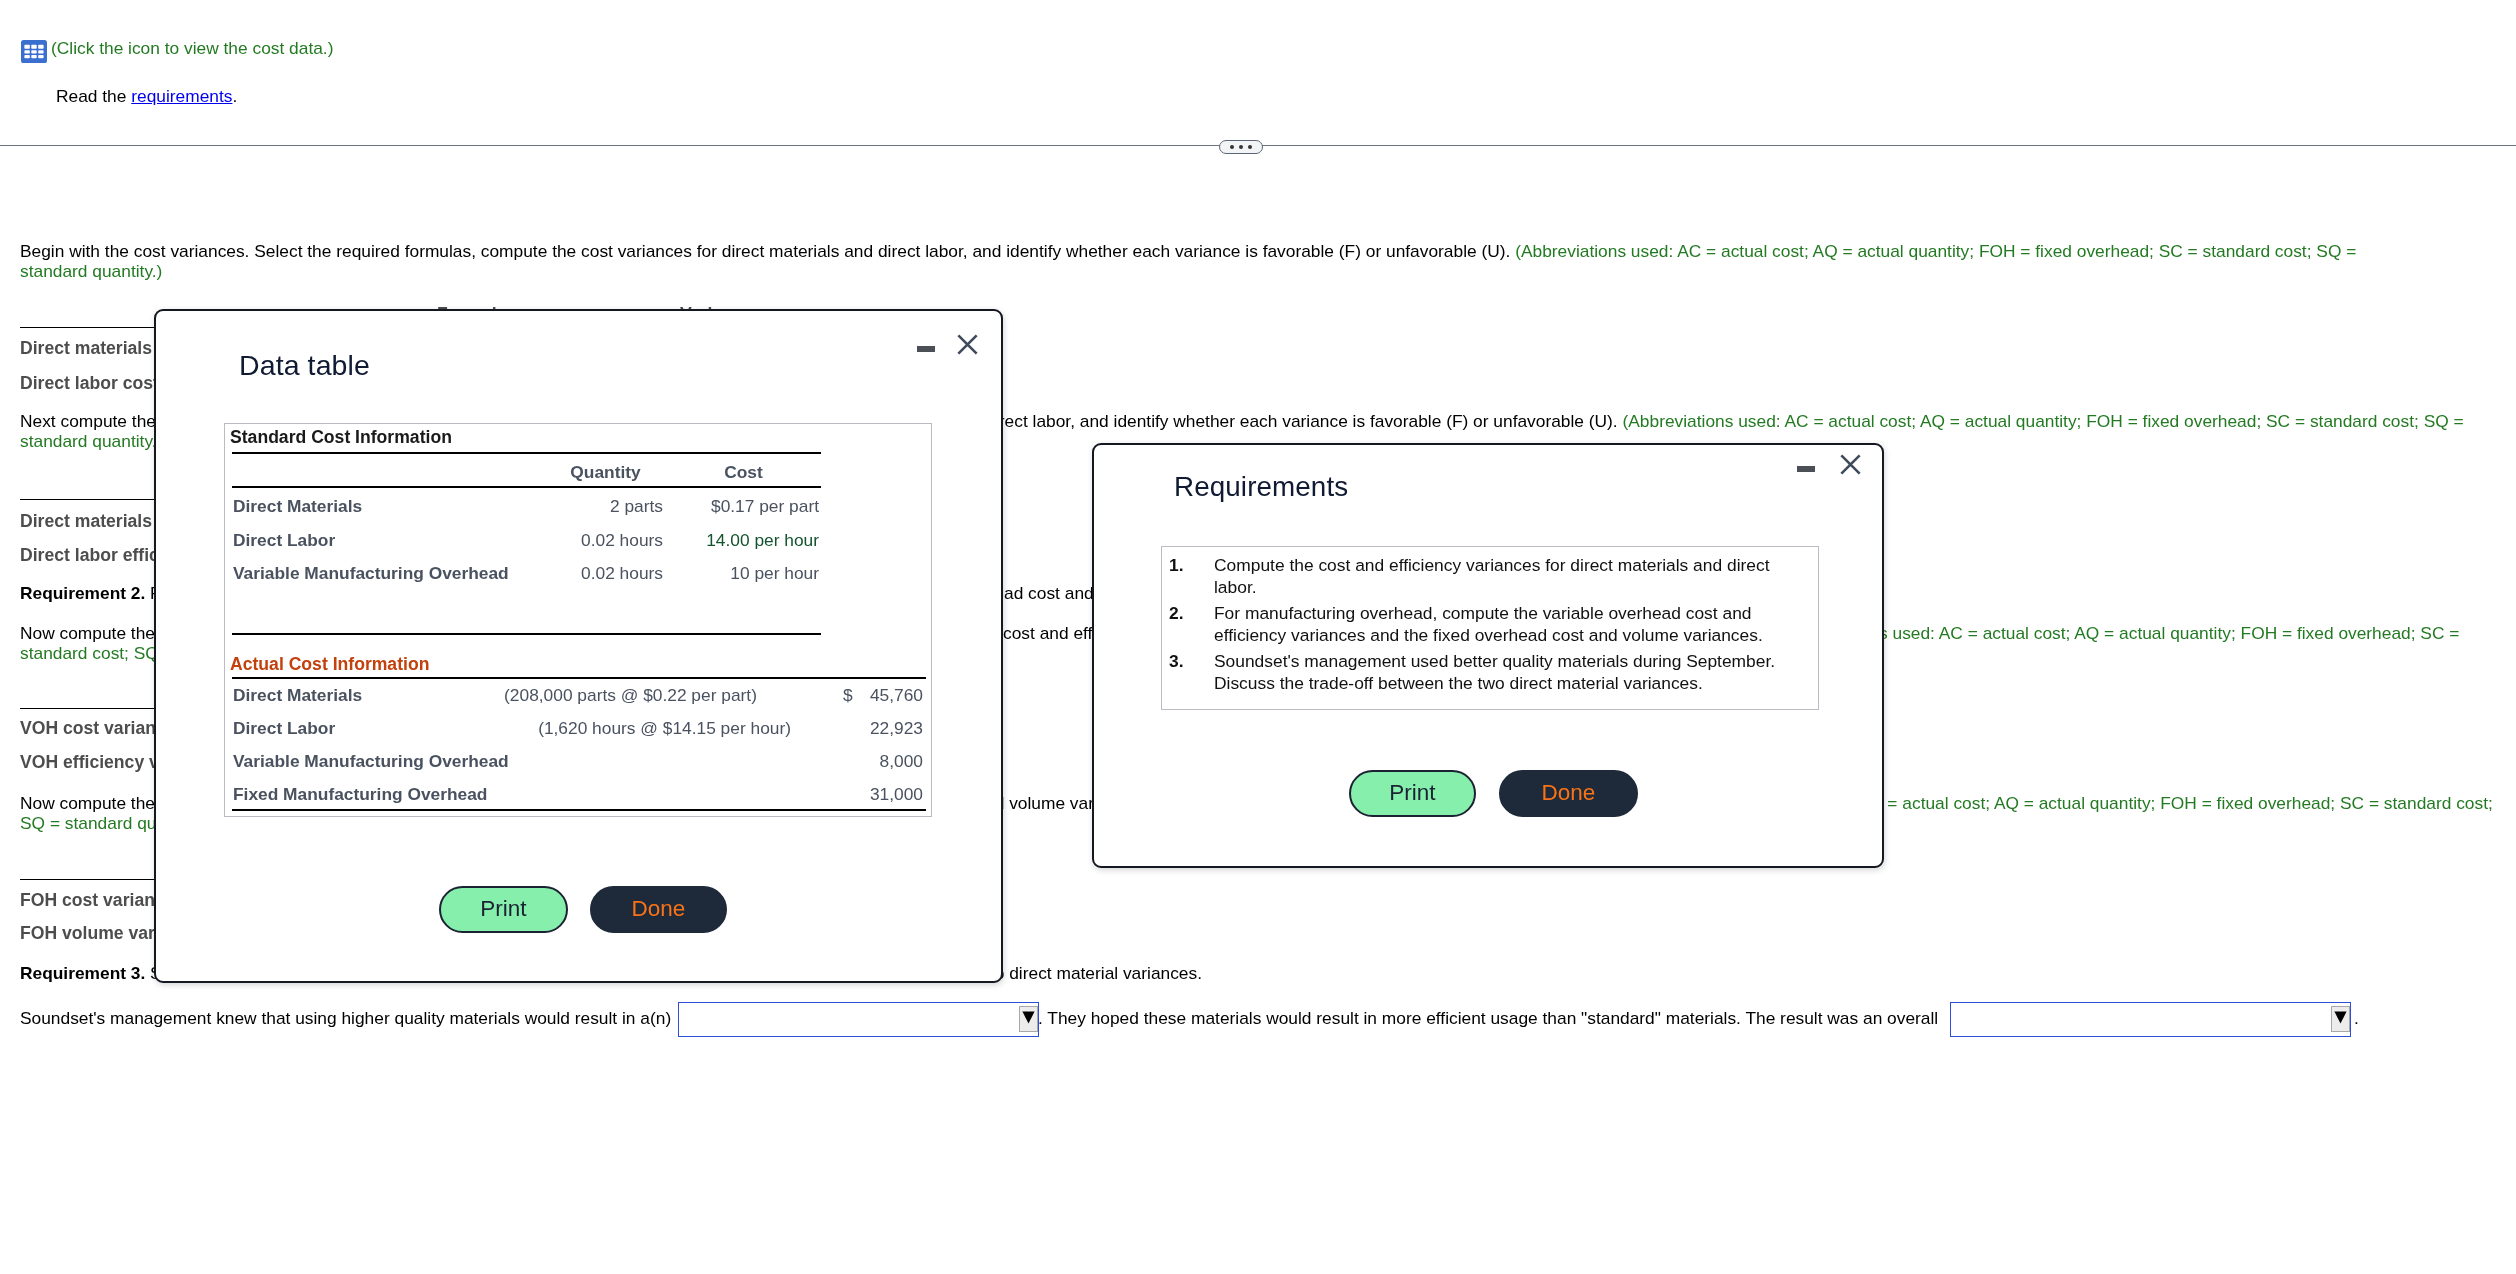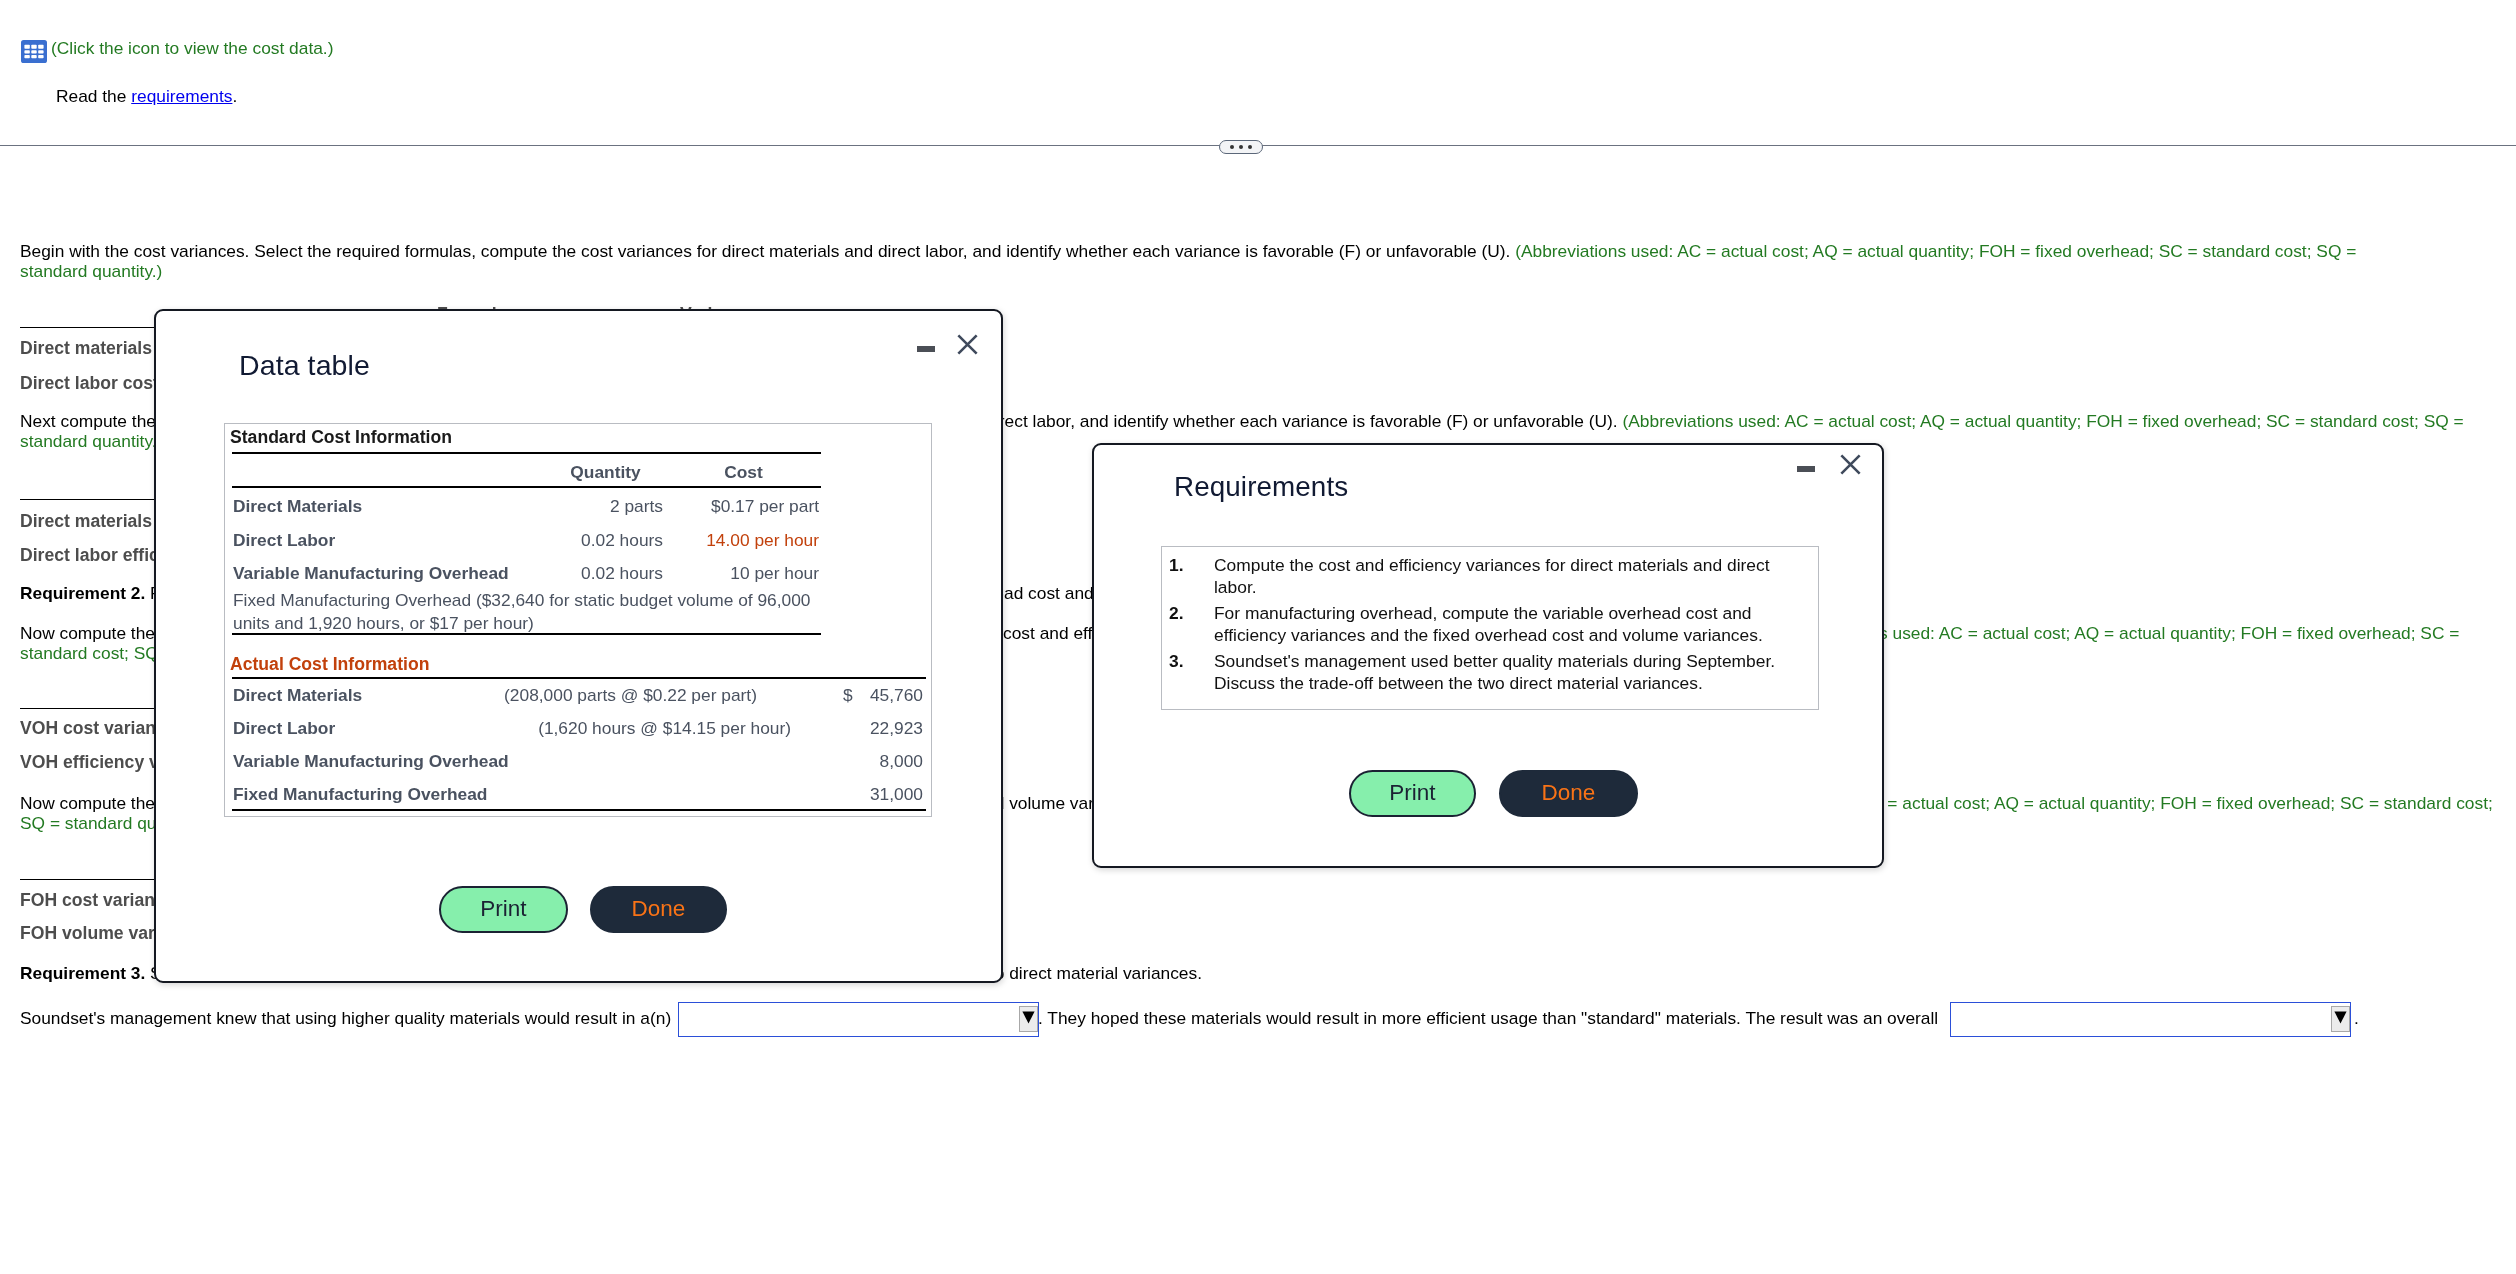--- a/index.html
+++ b/index.html
@@ -172,30 +172,26 @@
       <div style="position:absolute;left:313px;top:38px;width:135px;text-align:center;font-weight:bold;color:#4a5260;">Quantity</div>
       <div style="position:absolute;left:451px;top:38px;width:135px;text-align:center;font-weight:bold;color:#4a5260;">Cost</div>
       <div style="position:absolute;left:7px;top:62px;width:589px;height:1.7px;background:#000;"></div>
 
       <div style="position:absolute;left:8px;top:72px;font-weight:bold;color:#4a5260;">Direct Materials</div>
       <div style="position:absolute;left:238px;top:72px;width:200px;text-align:right;color:#4a5260;">2 parts</div>
       <div style="position:absolute;left:394px;top:72px;width:200px;text-align:right;color:#4a5260;">$0.17 per part</div>
 
       <div style="position:absolute;left:8px;top:106px;font-weight:bold;color:#4a5260;">Direct Labor</div>
       <div style="position:absolute;left:238px;top:106px;width:200px;text-align:right;color:#4a5260;">0.02 hours</div>
-      <div style="position:absolute;left:394px;top:106px;width:200px;text-align:right;color:#c2410c;">14.00 per hour</div>
+      <div style="position:absolute;left:394px;top:106px;width:200px;text-align:right;color:#14532d;">14.00 per hour</div>
 
       <div style="position:absolute;left:8px;top:139px;font-weight:bold;color:#4a5260;">Variable Manufacturing Overhead</div>
       <div style="position:absolute;left:238px;top:139px;width:200px;text-align:right;color:#4a5260;">0.02 hours</div>
       <div style="position:absolute;left:394px;top:139px;width:200px;text-align:right;color:#4a5260;">10 per hour</div>
 
-      <div style="position:absolute;left:8px;top:165px;color:#4a5260;line-height:1.345;">
-        <span>Fixed Manufacturing Overhead ($32,640 for static budget volume of 96,000</span><br>
-        <span>units and 1,920 hours, or $17 per hour)</span>
-      </div>
       <div style="position:absolute;left:7px;top:209px;width:589px;height:1.7px;background:#000;"></div>
 
       <div style="position:absolute;left:5px;top:230px;font-weight:bold;font-size:17.6px;color:#c2410c;">Actual Cost Information</div>
       <div style="position:absolute;left:7px;top:253px;width:694px;height:1.7px;background:#000;"></div>
 
       <div style="position:absolute;left:8px;top:261px;font-weight:bold;color:#4a5260;">Direct Materials</div>
       <div style="position:absolute;left:229px;top:261px;width:353px;text-align:center;color:#4a5260;">(208,000 parts @ $0.22 per part)</div>
       <div style="position:absolute;left:618px;top:261px;color:#4a5260;">$</div>
       <div style="position:absolute;left:570px;top:261px;width:128px;text-align:right;color:#4a5260;">45,760</div>
 

